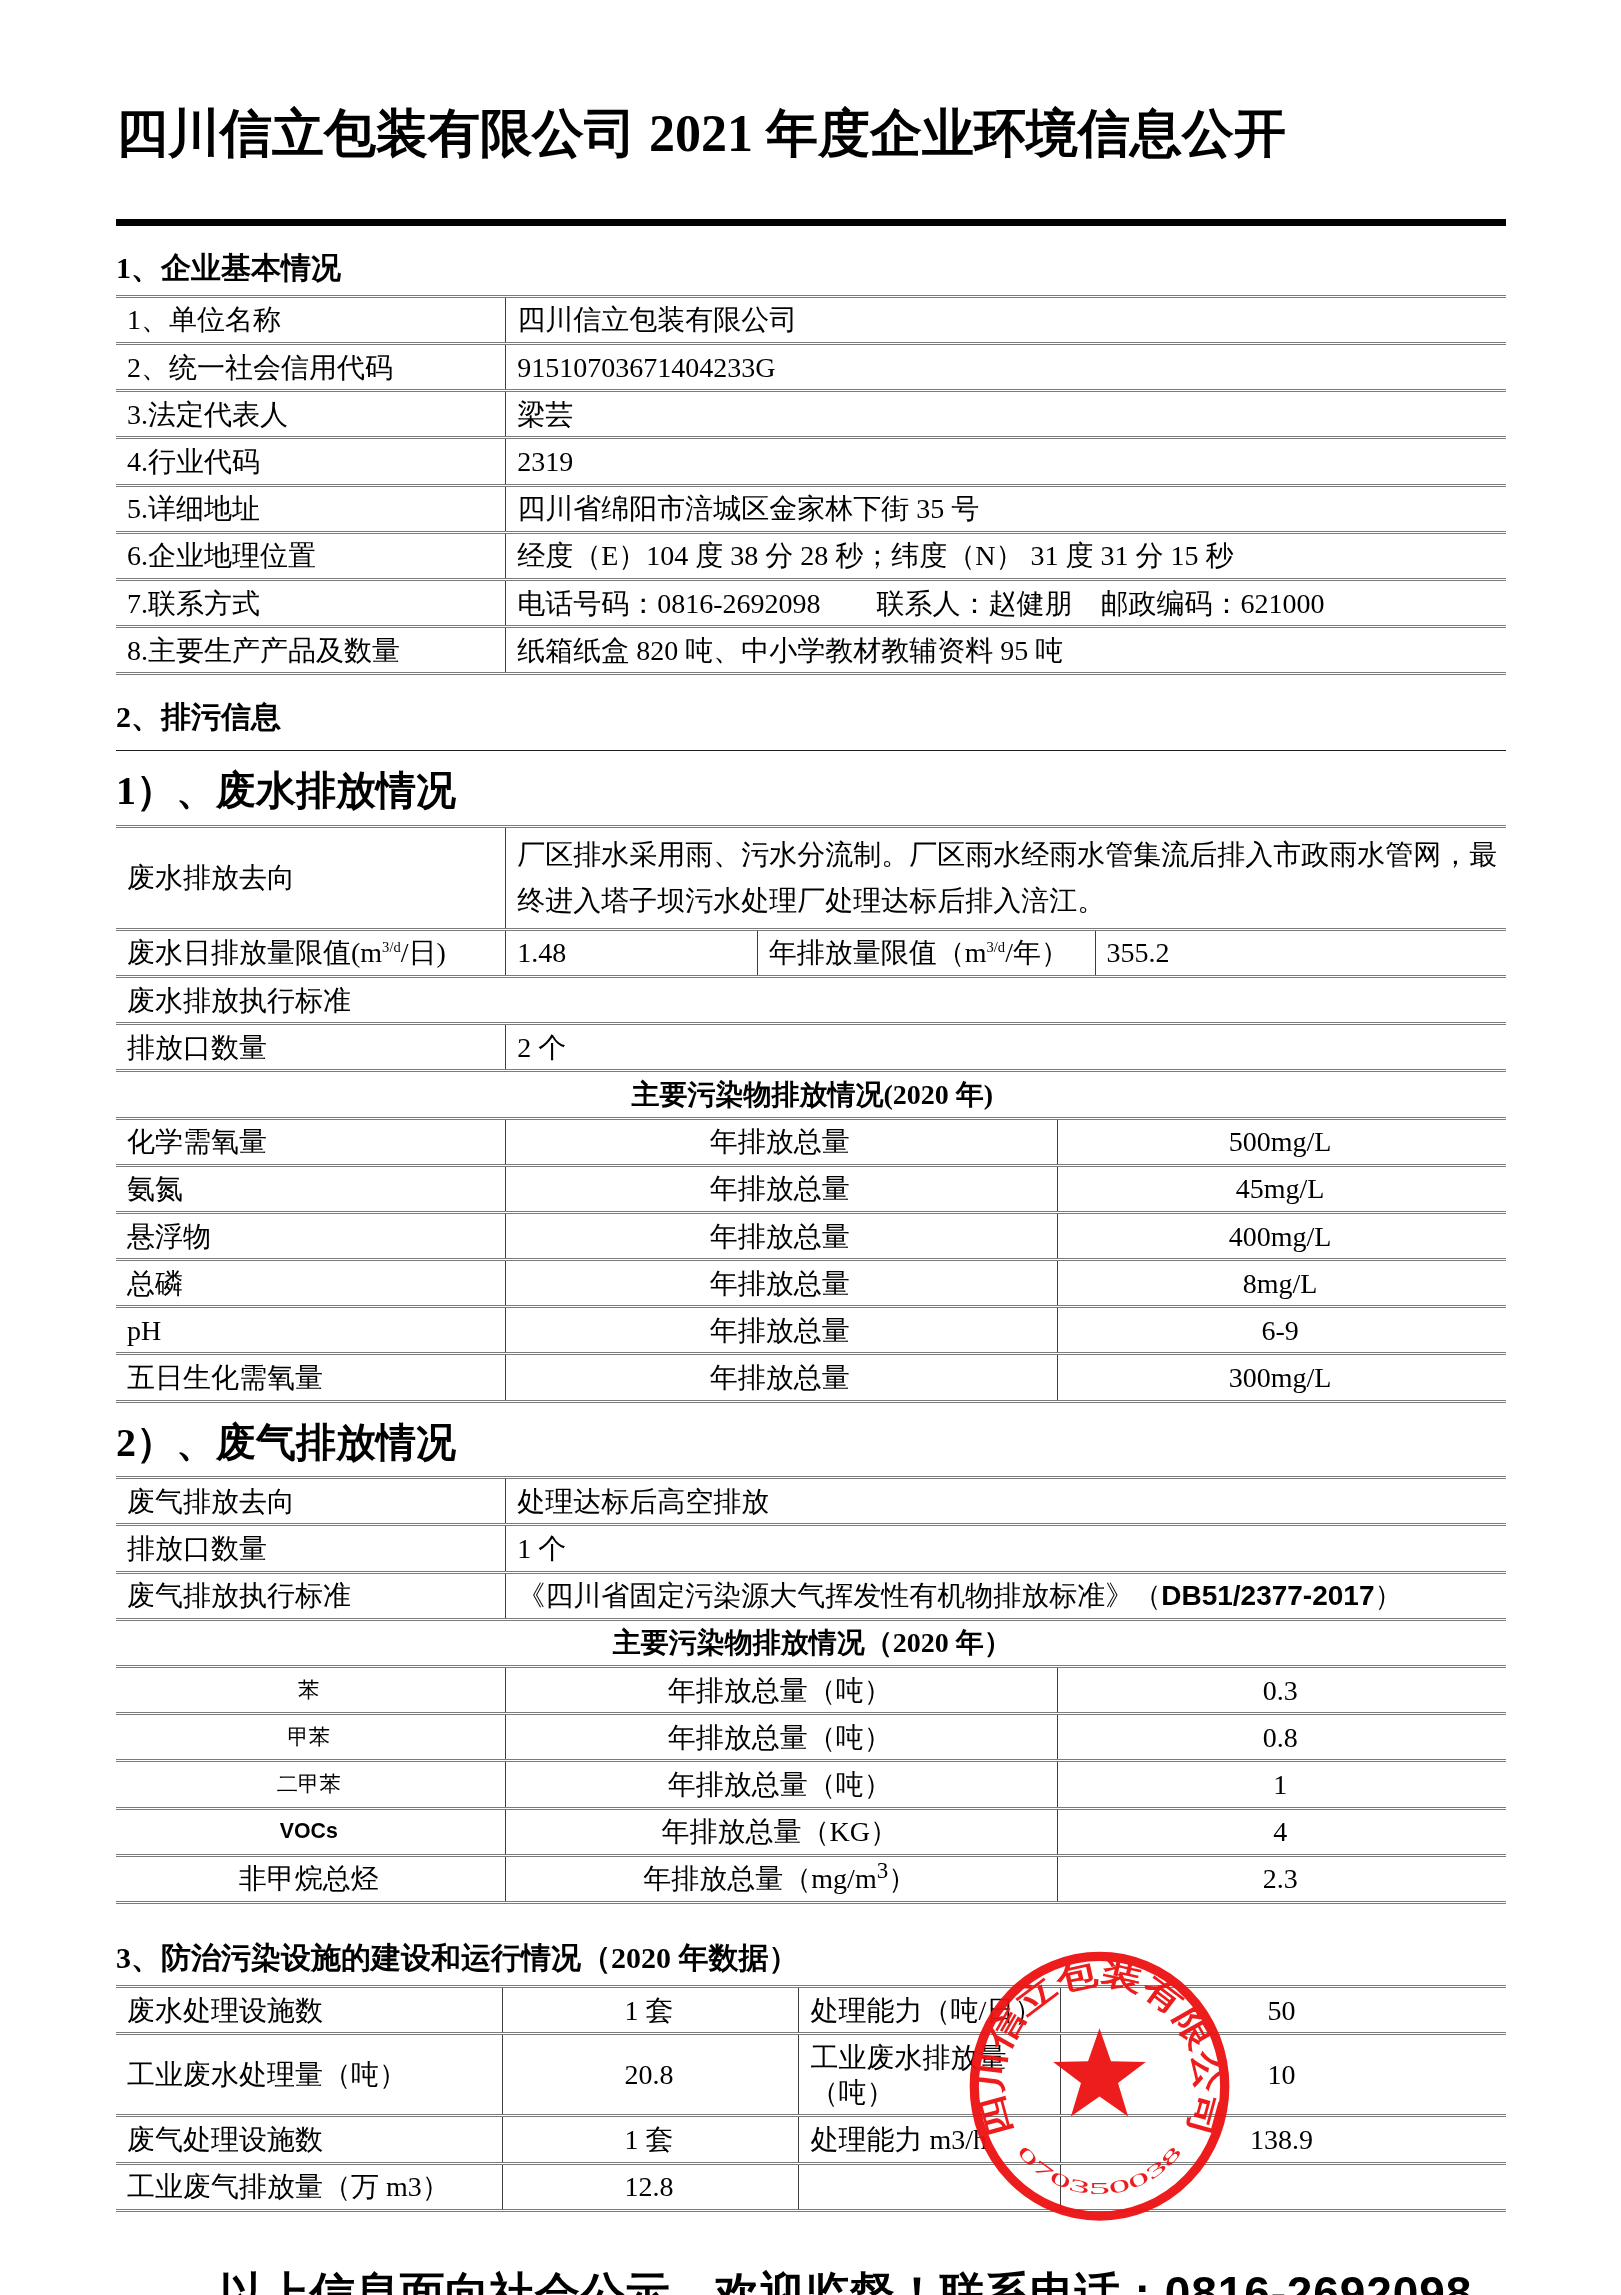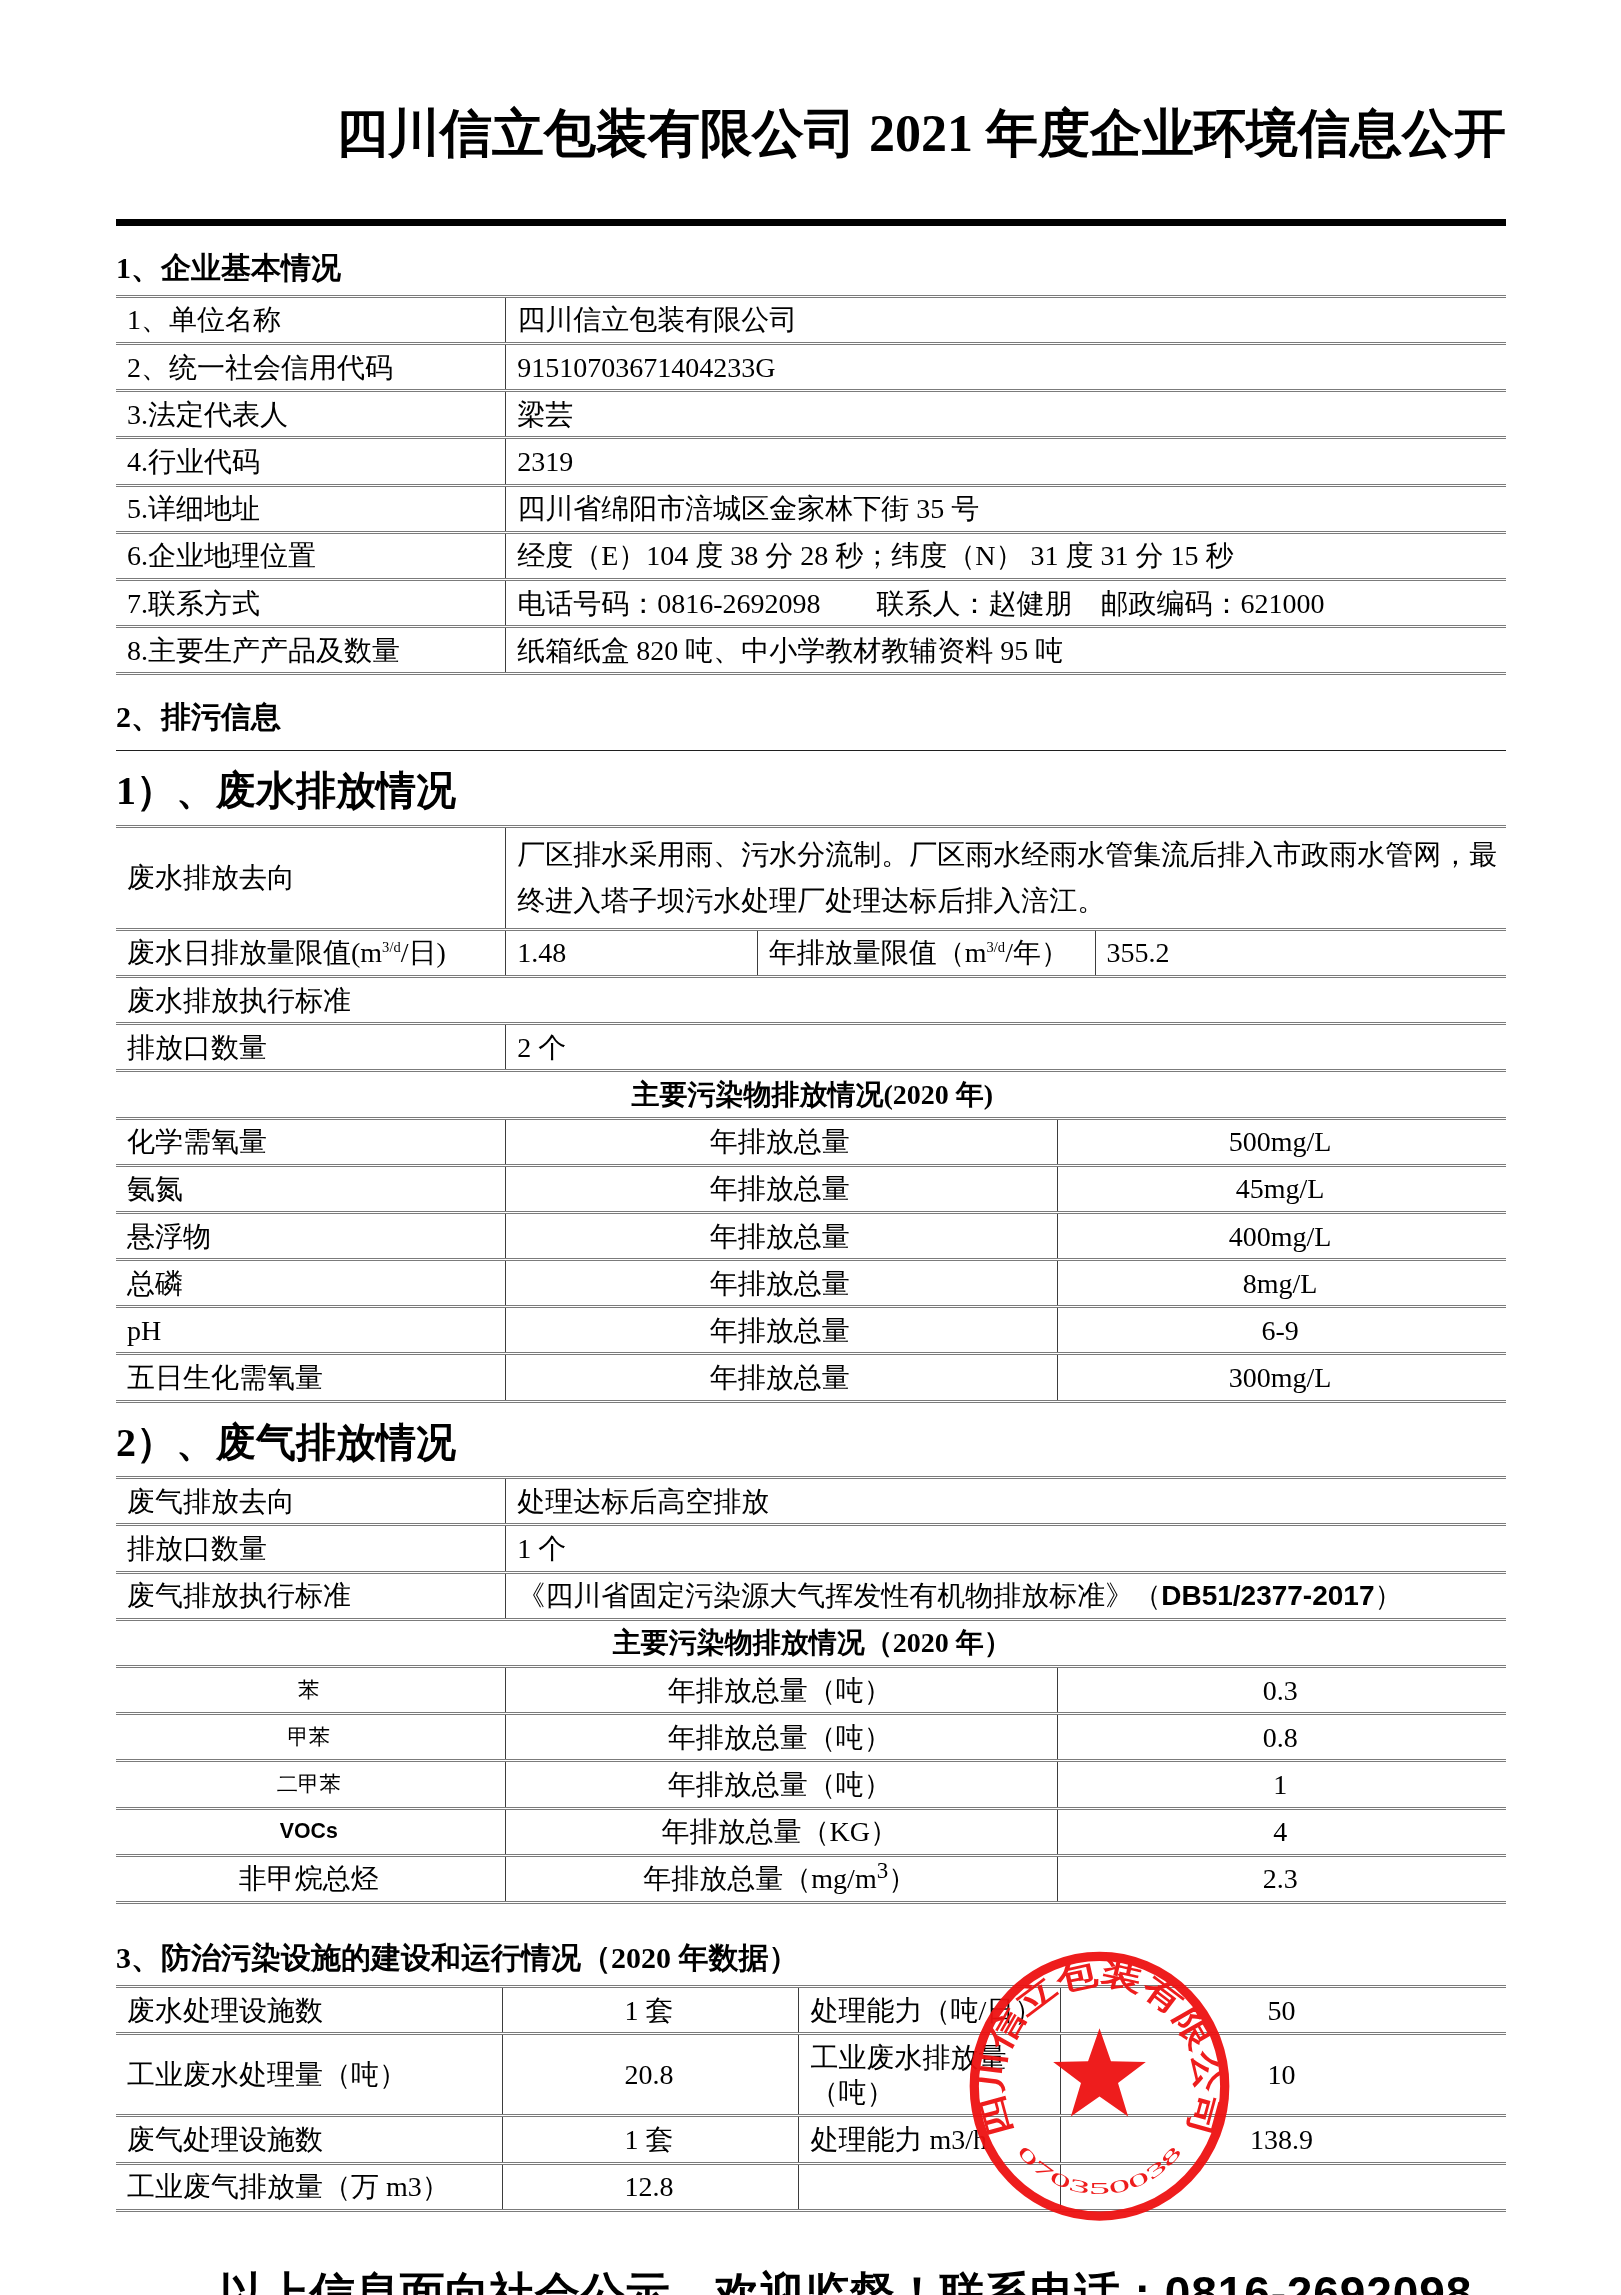--- a/index.html
+++ b/index.html
@@ -4,21 +4,21 @@
 <title>企业环境信息公开</title>
 <style>
   html,body{margin:0;padding:0;}
   body{
     width:1622px;height:2295px;background:#ffffff;color:#000;
     font-family:"Liberation Serif","DejaVu Serif",serif;
     position:relative;overflow:hidden;
   }
   .content{padding:0 116px;position:relative;}
   .doc-title{
-    padding-top:104px;text-align:right;
+    padding-top:104px;text-align:left;
     font-size:52px;font-weight:700;line-height:1.15;white-space:nowrap;
   }
   .title-rule{height:7.4px;background:#000;margin-top:55px;}
   .sec-heading{font-size:30px;font-weight:700;line-height:1.45;margin-top:19.5px;}
   .sec-heading.with-rule{border-bottom:1.9px solid #1f1f1f;padding-bottom:12px;}
   .sub-heading{font-size:40px;font-weight:700;line-height:1.4;margin-top:12px;}
   .tbl{border-top:3.2px double #7b7b7b;margin-top:5.6px;}
   .trow{display:flex;align-items:stretch;border-bottom:3.2px double #7b7b7b;min-height:43px;font-size:28px;}
   .cell{display:flex;align-items:center;padding:4.6px 8.3px 4.6px 11px;box-sizing:border-box;line-height:1.25;}
   .cell + .cell{border-left:1.4px solid #3d3d3d;}

